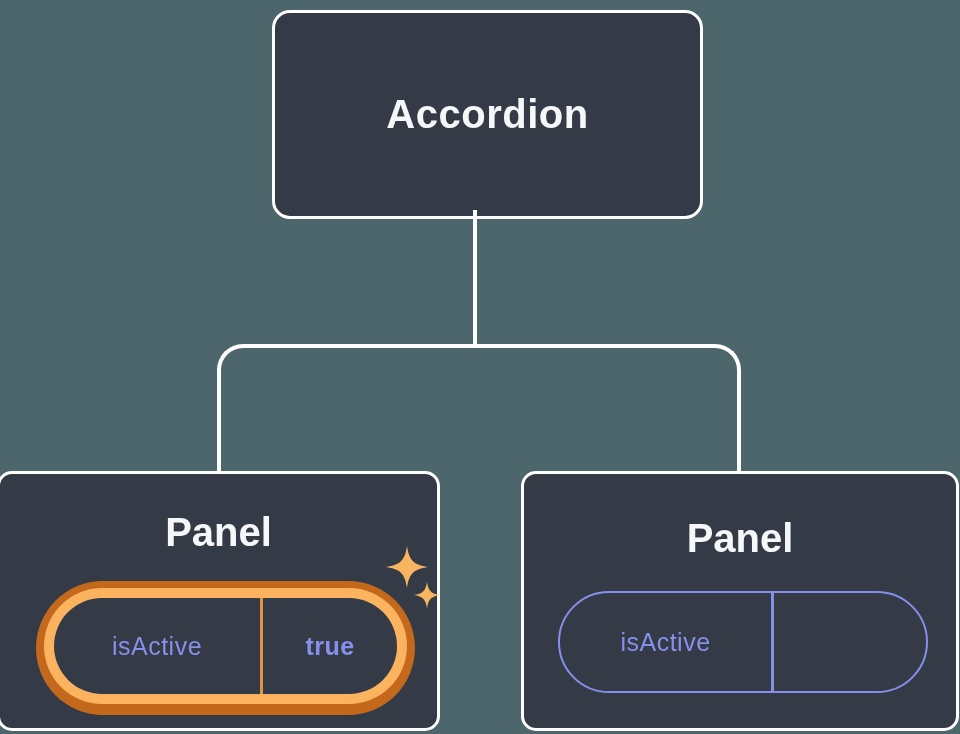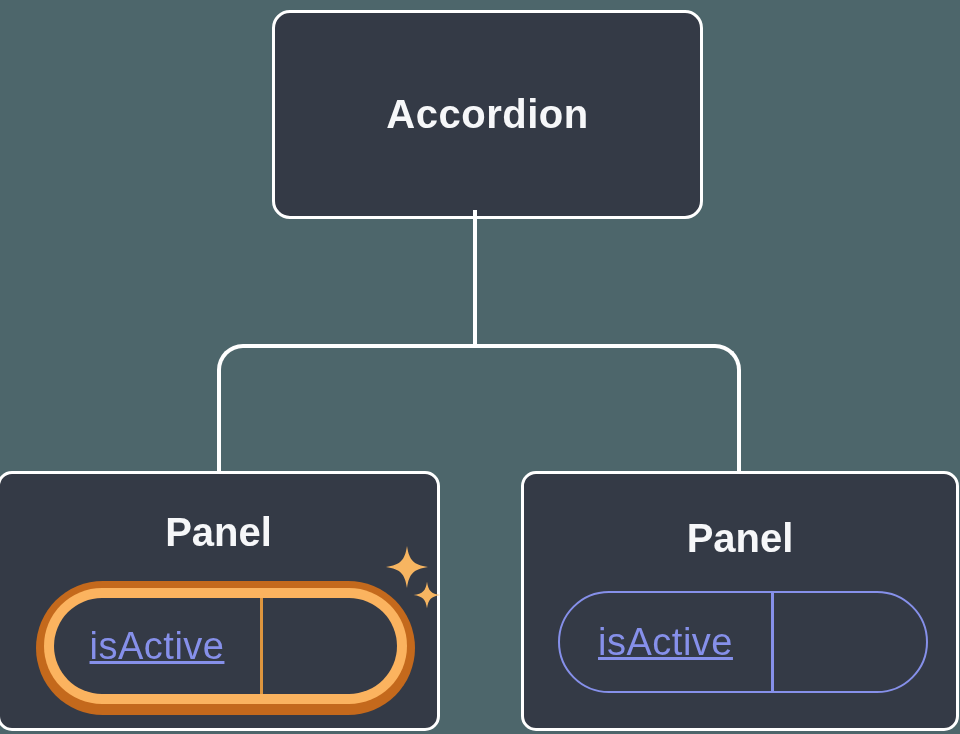--- a/index.html
+++ b/index.html
@@ -77,21 +77,21 @@
     display:flex;align-items:stretch;
   }
   .pill-inactive .seg-name{width:211px;}
   .pill-inactive .pill-divider{width:2.5px;background:var(--purple,#8690ea);}
   .seg{
     display:flex;align-items:center;justify-content:center;
   }
   .seg-value{flex:1;}
   .prop-text{
     color:var(--purple,#8690ea);
-    font-size:38px;font-weight:400;letter-spacing:.5px;text-decoration:underline;
+    font-size:25px;font-weight:400;letter-spacing:.5px;
   }
   .prop-value-bold{font-weight:700;}
   
   .sparkle{position:absolute;}
   .sparkle-large{left:385px;top:71px;width:44px;height:44px;}
   .sparkle-small{left:413px;top:107px;width:28px;height:28px;}
   .sparkle svg{display:block;width:100%;height:100%;}
   .sparkle path{fill:var(--sparkle,#f7b561);}
 </style>
 </head>
@@ -107,20 +107,23 @@
 <div class="node panel-node panel-left">
   <div class="panel-title">Panel</div>
 
   <div class="pill-active">
     <div class="ring"></div>
     <div class="pill-core">
       <div class="seg seg-name">
         <span class="prop-text">isActive</span>
       </div>
       <div class="pill-divider"></div>
+      <div class="seg seg-value">
+        <span class="prop-text prop-value-bold">true</span>
+      </div>
     </div>
   </div>
 
   <div class="sparkle sparkle-large">
     <svg viewBox="-22 -22 44 44" aria-hidden="true">
       <path d="M0 -21 C 2.2 -6.5, 6.5 -2.2, 21 0 C 6.5 2.2, 2.2 6.5, 0 21 C -2.2 6.5, -6.5 2.2, -21 0 C -6.5 -2.2, -2.2 -6.5, 0 -21 Z"></path>
     </svg>
   </div>
   <div class="sparkle sparkle-small">
     <svg viewBox="-22 -22 44 44" aria-hidden="true">

